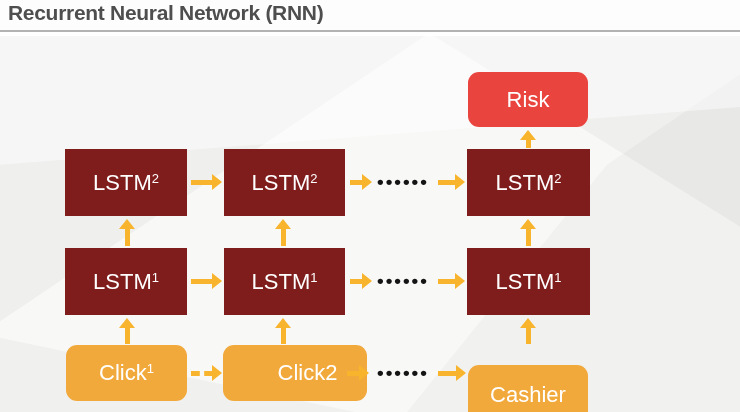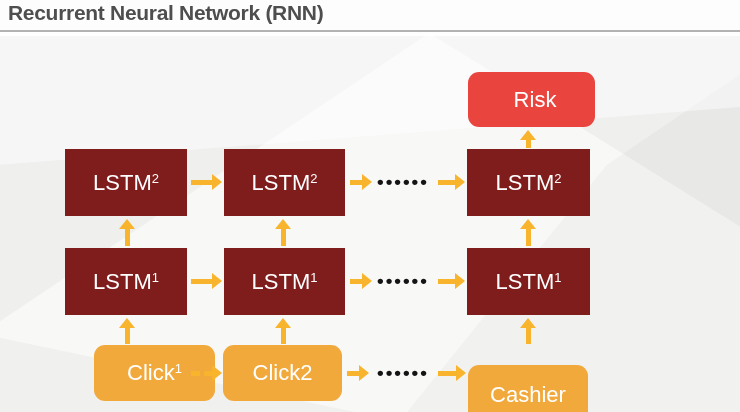--- a/index.html
+++ b/index.html
@@ -34,21 +34,21 @@
     font-size:21px;font-weight:bold;color:#da251c;white-space:nowrap;
   }
   
   .node{
     position:absolute;display:flex;align-items:center;justify-content:center;
     color:#fff;font-size:22px;white-space:nowrap;
   }
   .node sup{font-size:13px;vertical-align:7px;line-height:0;}
   .teal{background:#7f1d1d;}
   .orange{background:#f2a93c;border-radius:11px;}
-  .red{background:#e9453e;border-radius:11px;padding-left:7px;}
+  .red{background:#e9453e;border-radius:11px;}
   
   .ar{position:absolute;}
   .ar .shaft{position:absolute;background:#f8b42c;}
   .ar .head{position:absolute;width:0;height:0;}
   .ar.right{height:16px;}
   .ar.right .shaft{left:0;right:9px;top:50%;height:5px;margin-top:-2.5px;}
   .ar.right .head{right:0;top:50%;margin-top:-8px;
     border-left:10px solid #f8b42c;border-top:8px solid transparent;border-bottom:8px solid transparent;}
   .ar.right.dashed .shaft{background:none;height:0;margin-top:-2.5px;
     border-top:5px dashed #f8b42c;}
@@ -94,24 +94,24 @@
   <div class="node teal" style="left:65px;top:248px;width:122px;height:67px;">
     <span><span>LSTM</span><sup>1</sup></span>
   </div>
   <div class="node teal" style="left:224px;top:248px;width:121px;height:67px;">
     <span><span>LSTM</span><sup>1</sup></span>
   </div>
   <div class="node teal" style="left:467px;top:248px;width:123px;height:67px;">
     <span><span>LSTM</span><sup>1</sup></span>
   </div>
 
-  <div class="node orange" style="left:66px;top:345px;width:121px;height:56px;margin-left:28px;">
+  <div class="node orange" style="left:66px;top:345px;width:121px;height:56px;">
     <span><span>Click</span><sup>1</sup></span>
   </div>
-  <div class="node orange" style="left:223px;top:345px;width:119px;height:56px;">
+  <div class="node orange" style="left:223px;top:345px;width:119px;height:56px;padding-left:25px;">
     <span><span>Click2</span><sup></sup></span>
   </div>
   <div class="node orange" style="left:468px;top:365px;width:120px;height:60px;">
     <span><span>Cashier</span><sup></sup></span>
   </div>
 
   <div class="ar right" style="left:191px;top:174px;width:31px;">
       <span class="shaft"></span>
       <span class="head"></span>
     </div>

